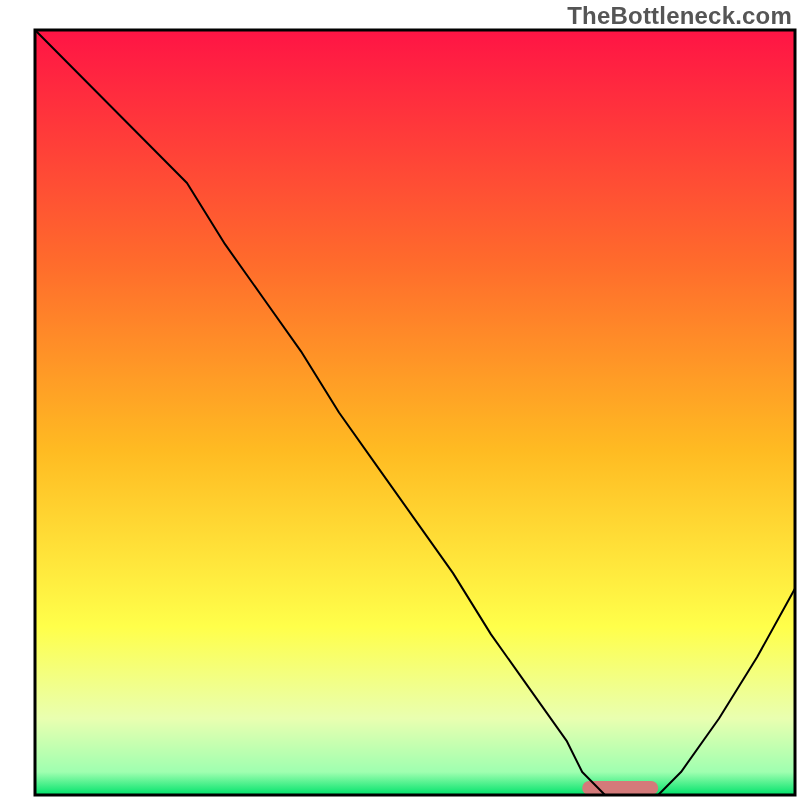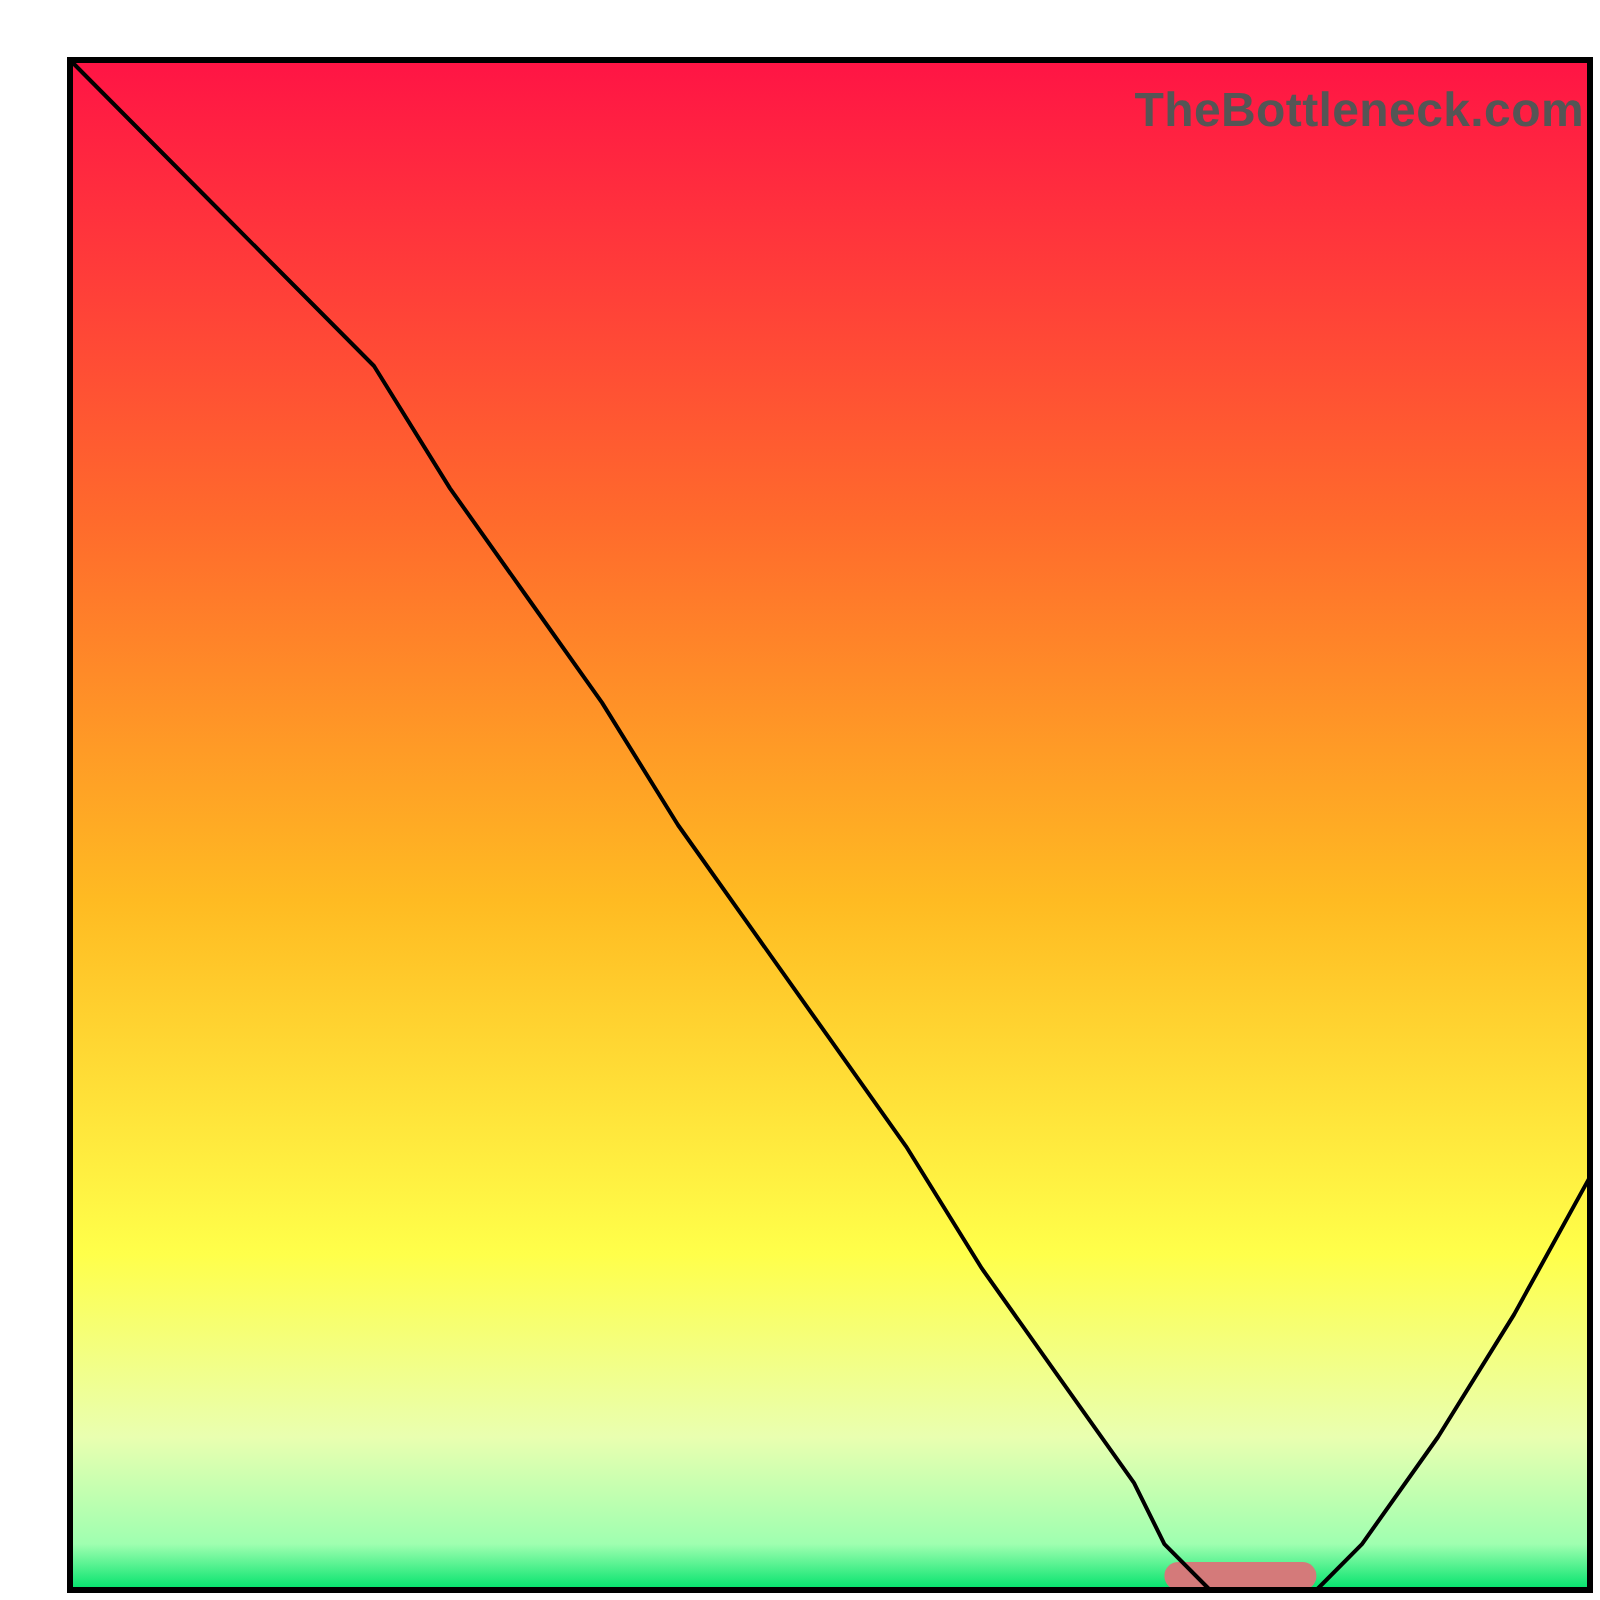--- a/index.html
+++ b/index.html
@@ -16,21 +16,20 @@
     height: 800px;
   }
   .watermark {
     position: absolute;
     top: 2px;
     right: 8px;
     font-size: 24px;
     font-weight: 600;
     color: #555;
     letter-spacing: 0.2px;
-    margin-top: 40px;
   }
   svg {
     display: block;
   }
 </style>
 </head>
 <body>
 <div class="wrap">
 
 <div class="watermark">TheBottleneck.com</div>

